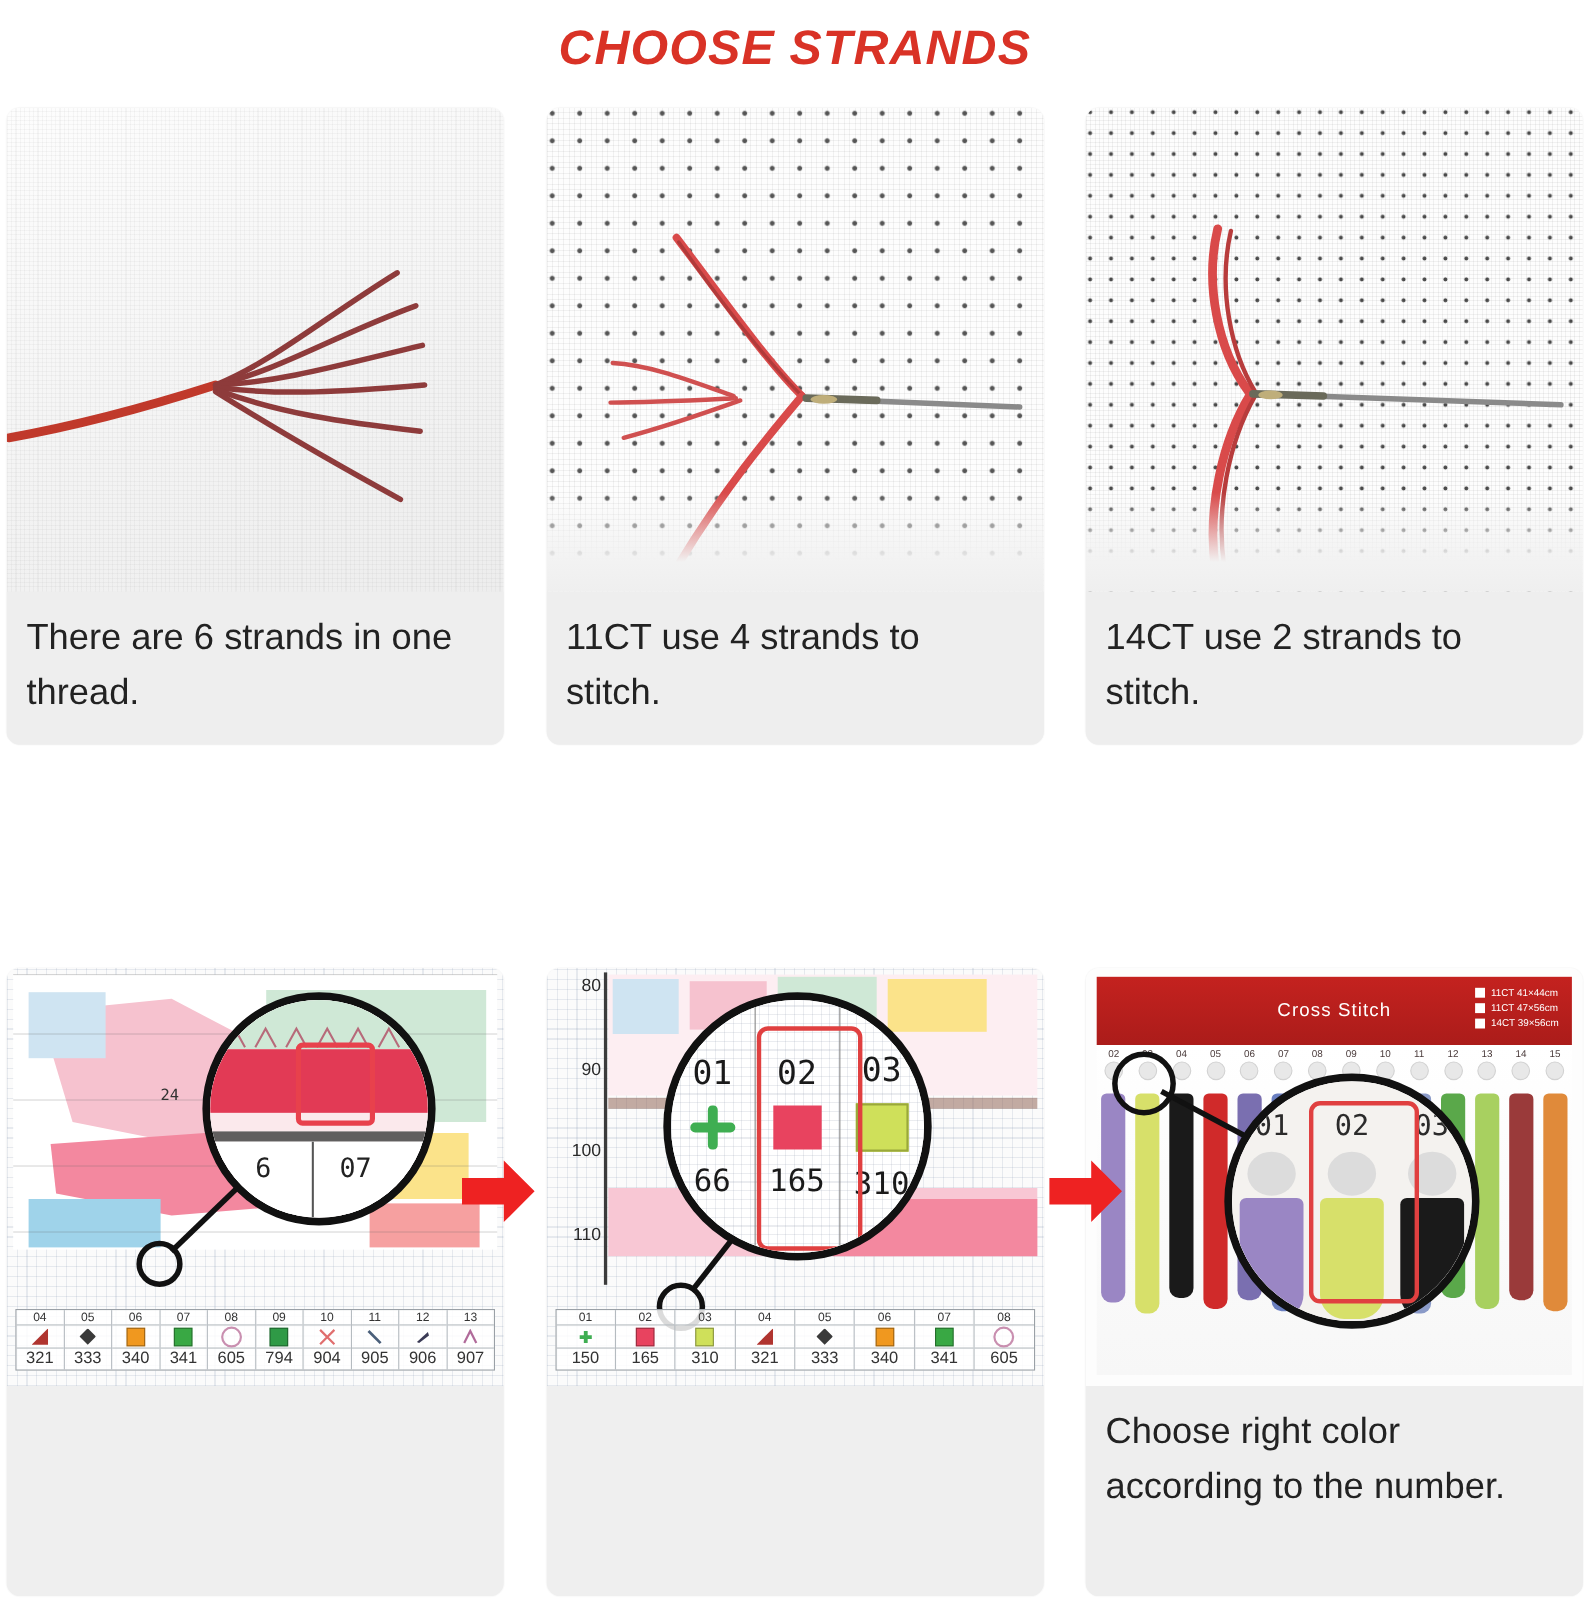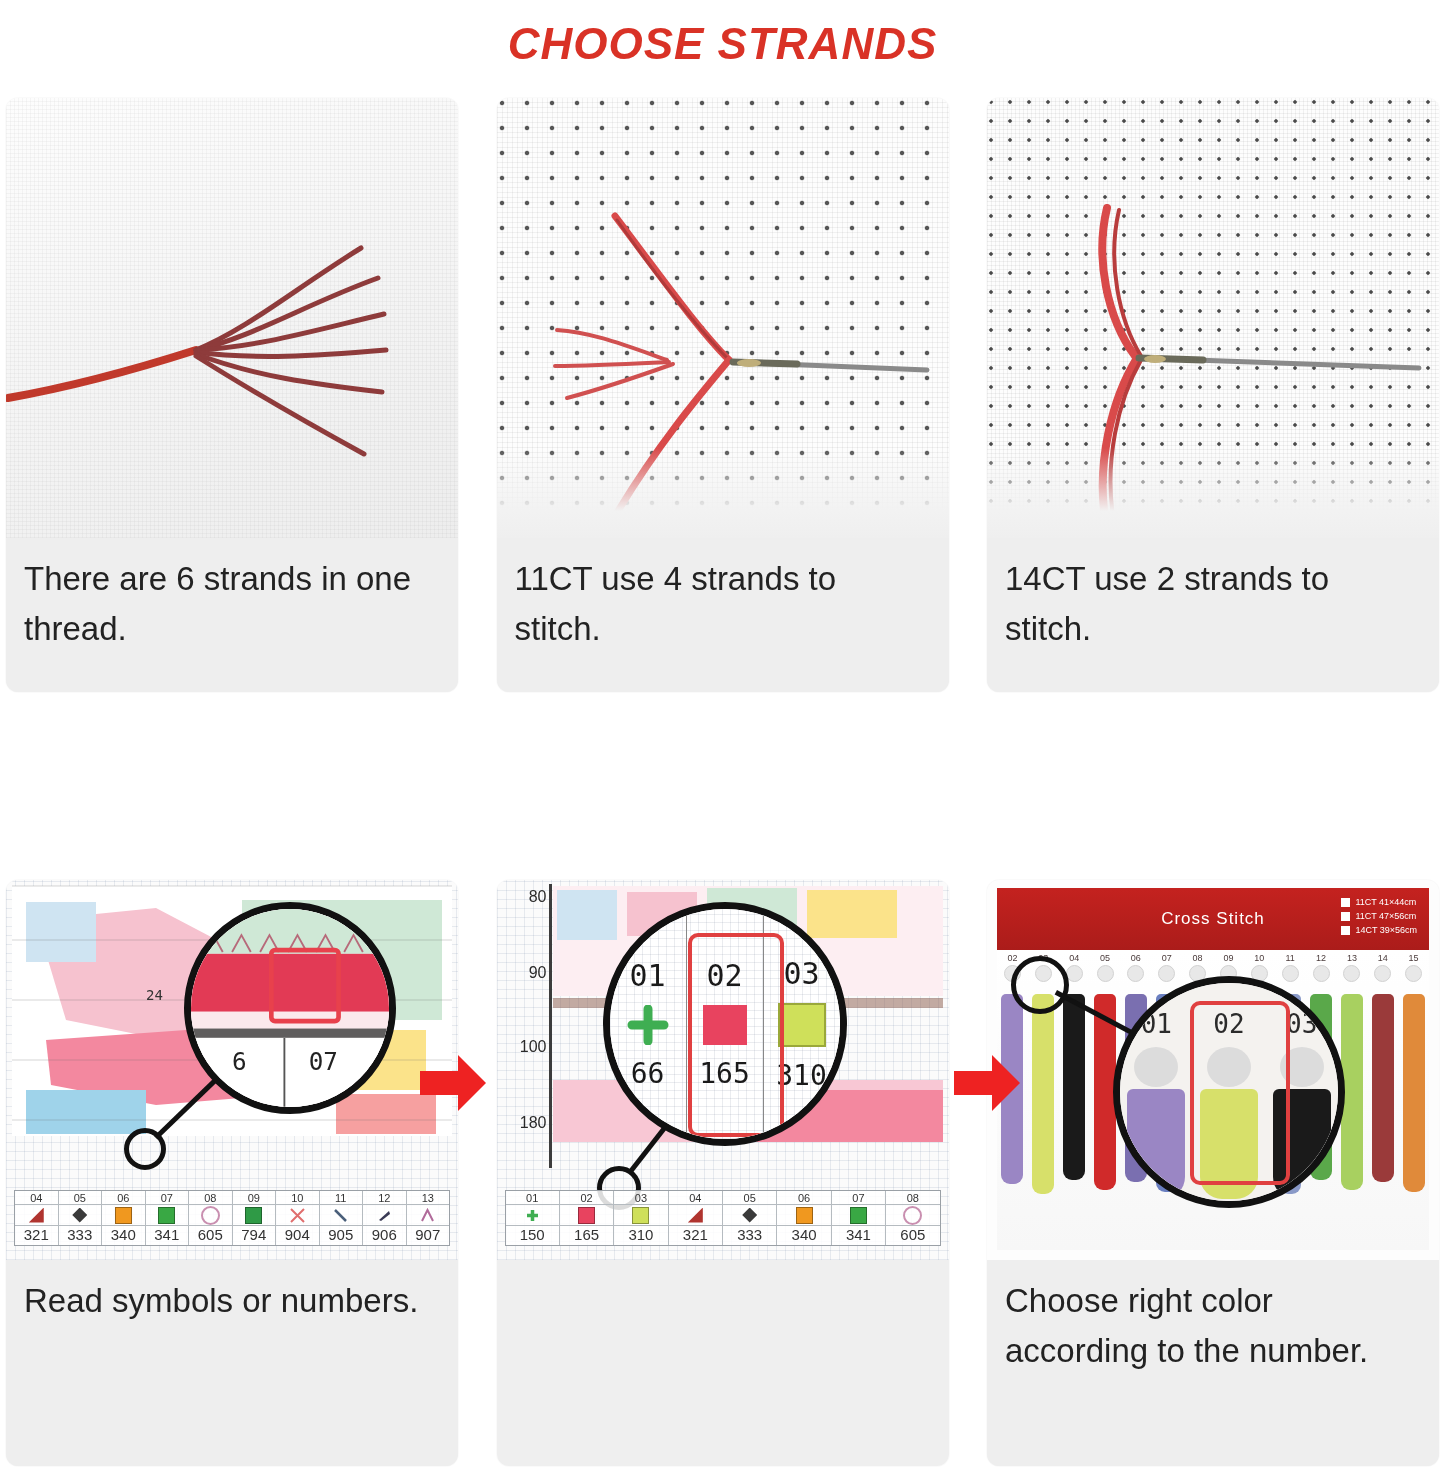--- a/index.html
+++ b/index.html
@@ -68,21 +68,21 @@
 
   .card-photo {
     position: relative;
     height: 440px;
     overflow: hidden;
     background: #fbfbfb;
   }
   .card-photo.short { height: 380px; }
 
   .card-caption {
-    padding: 16px 18px 20px 18px;
+    padding: 16px 18px 5px 18px;
     font-size: 33px;
     line-height: 50px;
     color: #222;
     background: #eeeeee;
     min-height: 118px;
   }
   .card-caption.tall { min-height: 170px; }
 
   
   .fabric-plain {
@@ -509,21 +509,20 @@
             <div class="legend-head">13</div>
             <div class="legend-sym">
               <svg width="15" height="15" viewBox="0 0 15 15">
                   <path d="M2 13 L7.5 2 L13 13" stroke="#b06a9a" stroke-width="2" fill="none"></path>
                 </svg>
             </div>
             <div class="legend-num">907</div>
           </div>
         </div>
       </div>
-      <div class="card-caption tall">Read symbols or numbers.</div>
     </div>
 
     <div class="card">
       <div class="card-photo short">
         <div class="chart-area"></div>
 
         <svg class="photo-svg" viewBox="0 0 452 380" preserveAspectRatio="none">
           <rect x="56" y="6" width="390" height="110" fill="#fdeef2"></rect>
           <rect x="60" y="10" width="60" height="50" fill="#cfe4f2"></rect>
           <rect x="130" y="12" width="70" height="44" fill="#f6c2cf"></rect>
@@ -531,21 +530,21 @@
           <rect x="310" y="10" width="90" height="48" fill="#fbe38a"></rect>
           <rect x="56" y="200" width="390" height="62" fill="#f8c7d4"></rect>
           <rect x="260" y="210" width="186" height="52" fill="#f3889f"></rect>
           <rect x="56" y="118" width="390" height="10" fill="#8a5a4a" opacity="0.5"></rect>
         </svg>
 
         <div class="ruler-v">
           <span style="top:2px;">80</span>
           <span style="top:78px;">90</span>
           <span style="top:152px;">100</span>
-          <span style="top:228px;">180</span>
+          <span style="top:228px;">110</span>
         </div>
         <div class="ruler-line-v"></div>
 
         <div class="small-ring" style="left:100px; top:286px; width:44px; height:44px;"></div>
         <div class="mag-lead" style="left:130px; top:292px; width:80px; height:5px; transform: rotate(-52deg);"></div>
 
         <div class="mag" style="left:106px; top:22px; width:244px; height:244px;">
           <div class="mag-cells">
             <div class="mag-cell">
               <div class="hdr">01</div>

